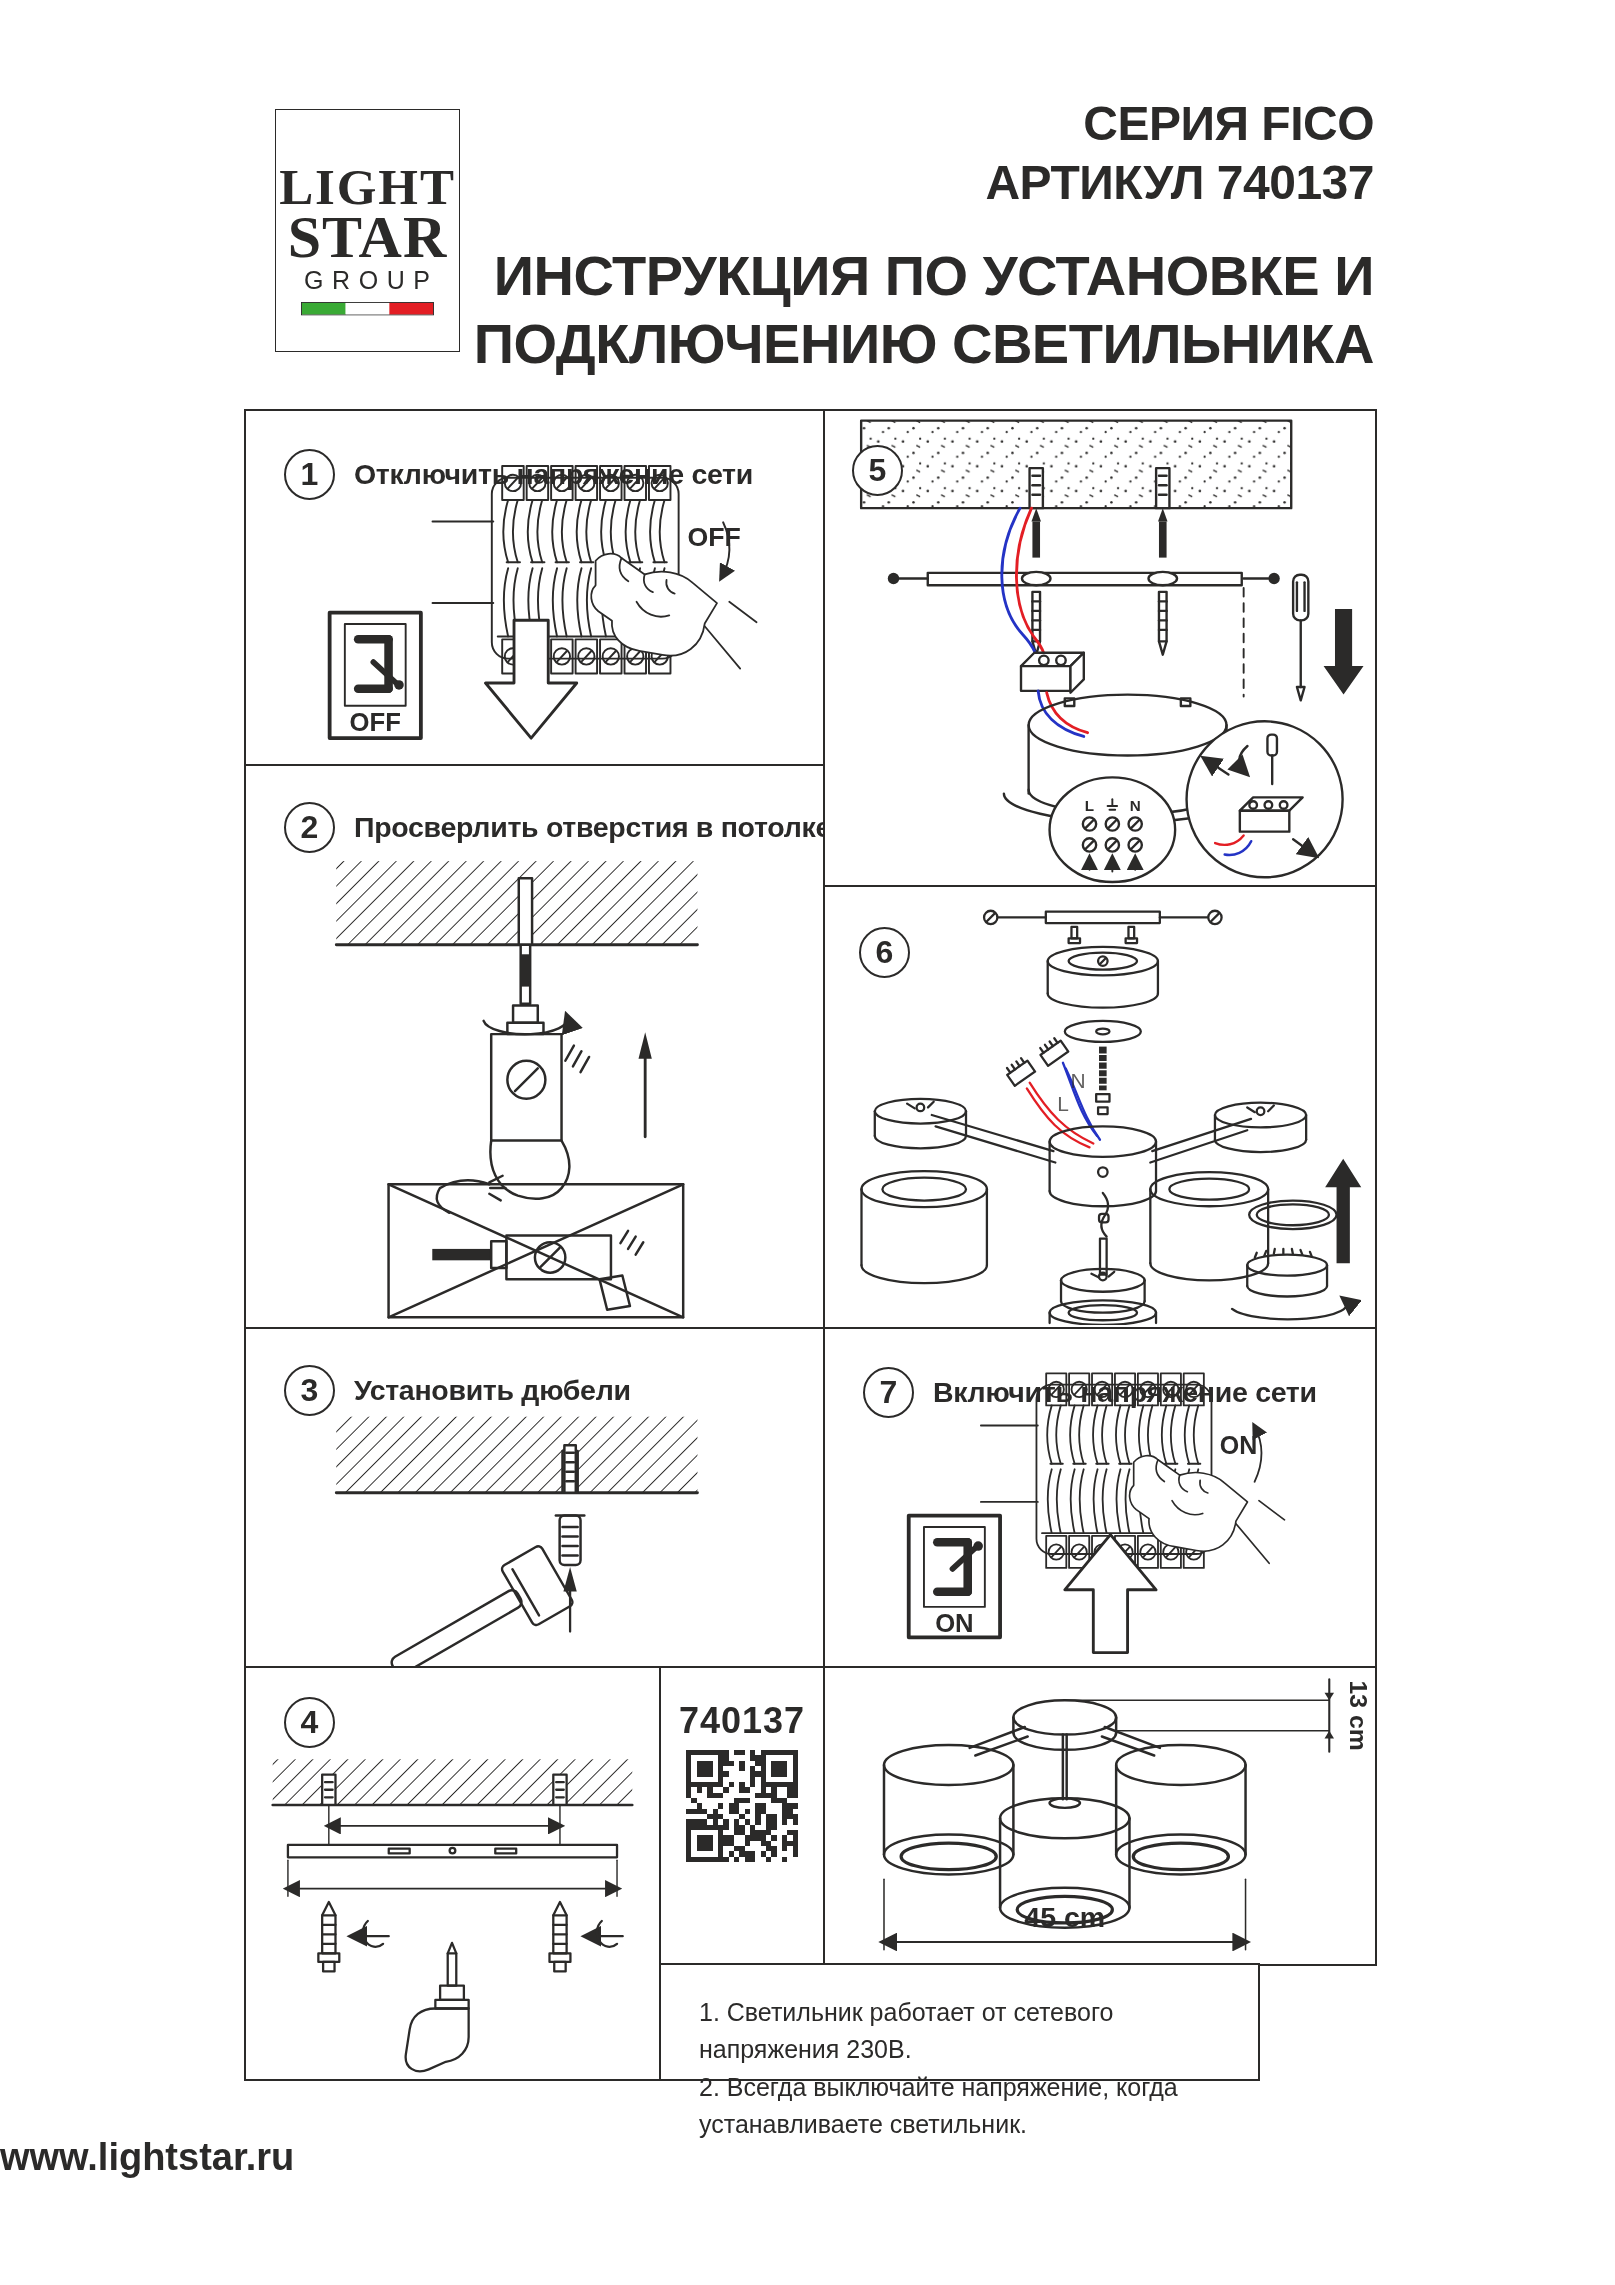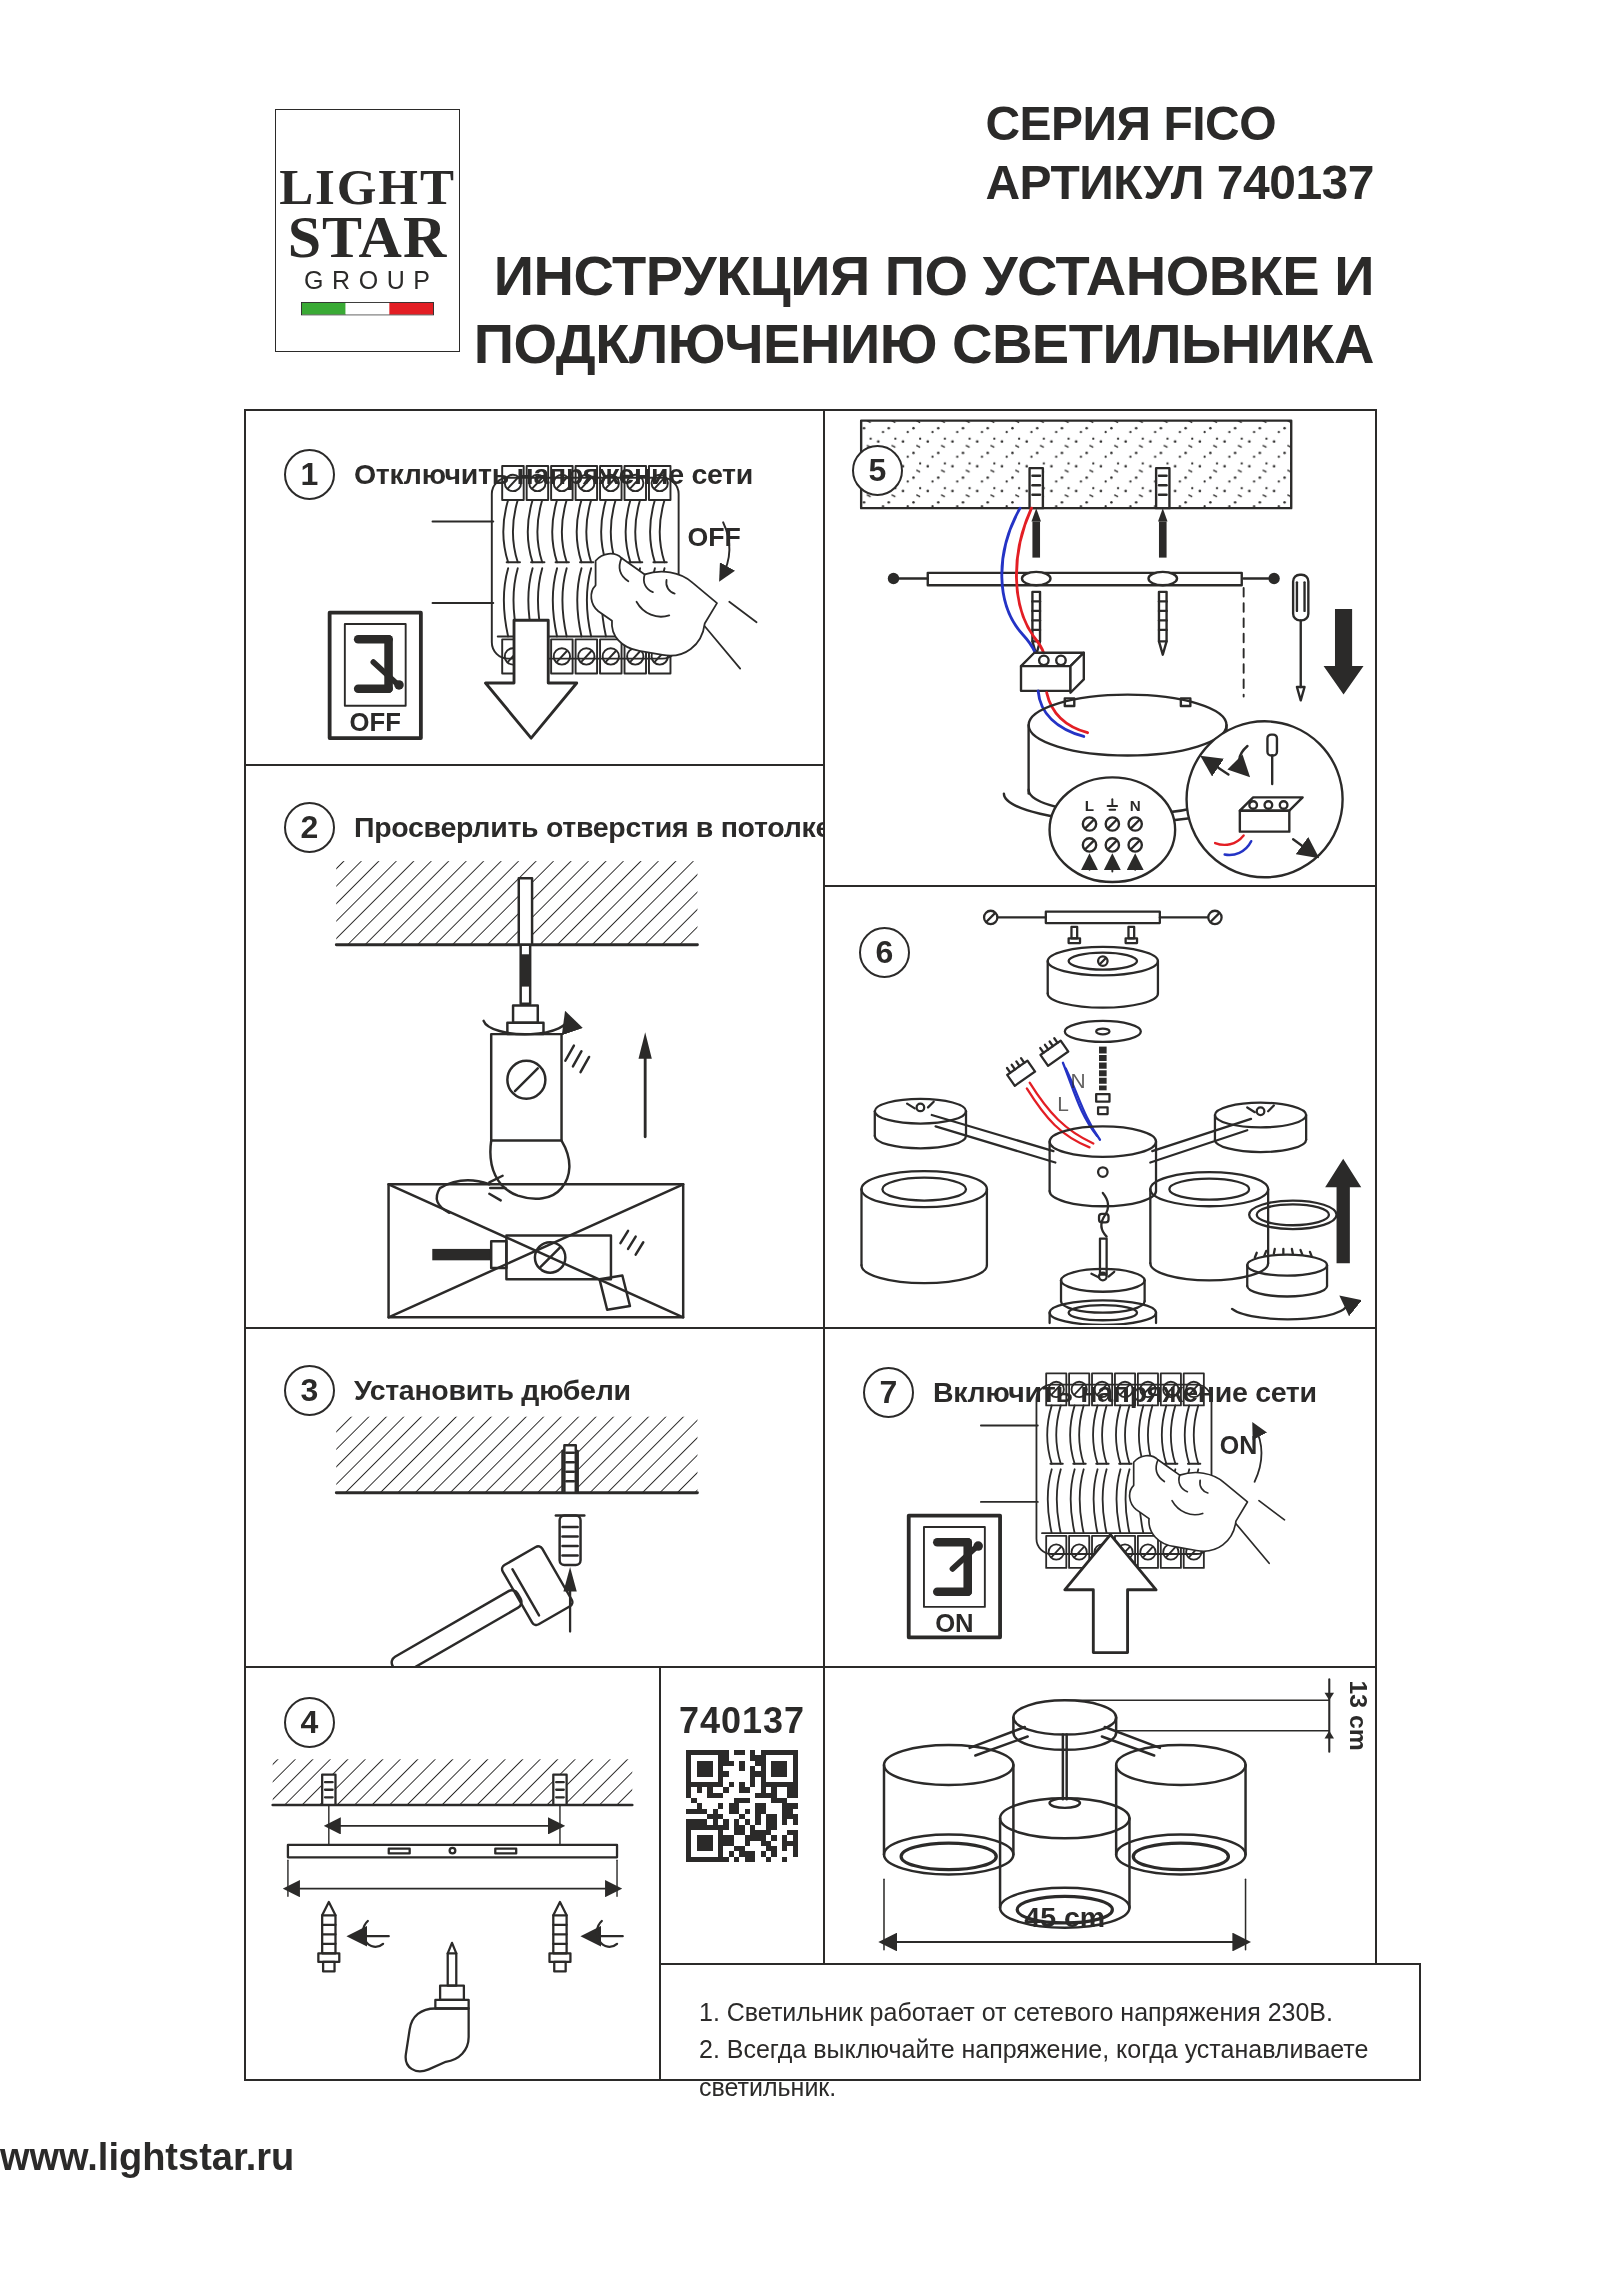--- a/index.html
+++ b/index.html
@@ -7,21 +7,21 @@
   .abs{position:absolute;}
   .box{position:absolute;box-sizing:border-box;border:2.9px solid #2b2a29;background:#fff;}
   .box svg.diag{position:absolute;left:0;top:0;}
   
   #logo{left:275px;top:109px;width:185px;height:243px;border:1.9px solid #2b2a29;text-align:center;}
   #logo .l1{font-family:"Liberation Serif",serif;font-weight:bold;font-size:51px;letter-spacing:1.9px;line-height:1;margin-top:52px;}
   #logo .l2{font-family:"Liberation Serif",serif;font-weight:bold;font-size:60px;letter-spacing:1px;line-height:0.82;}
   #logo .l3{font-size:25px;font-weight:normal;letter-spacing:8.6px;margin-top:5.7px;margin-left:7.6px;line-height:1;}
   #logo .flag{margin-top:9.5px;}
   
-  #hdr1{right:242px;top:95px;font-weight:bold;font-size:48px;line-height:1.22;letter-spacing:-0.5px;}
+  #hdr1{right:242px;top:95px;text-align:right;font-weight:bold;font-size:48px;line-height:1.22;letter-spacing:-0.5px;}
   #hdr2{right:242px;top:242px;text-align:right;font-weight:bold;font-size:56px;line-height:1.22;letter-spacing:-0.5px;}
   
   .stephead{position:absolute;display:flex;align-items:center;gap:19px;}
   .num{width:51px;height:51px;border:2.9px solid #2b2a29;border-radius:50%;display:flex;align-items:center;justify-content:center;font-size:32px;font-weight:bold;box-sizing:border-box;background:#fff;}
   .slabel{font-size:28.5px;font-weight:bold;white-space:nowrap;letter-spacing:-0.3px;}
   
   #boxqr{display:flex;flex-direction:column;align-items:center;}
   #qrnum{margin-top:32px;font-size:36px;font-weight:bold;letter-spacing:1px;}
   #qr{margin-top:7.6px;}
   
@@ -980,19 +980,19 @@
       <path d="M252 34 H530" stroke-width="1.6"></path>
         <path d="M306 66 H530" stroke-width="1.6"></path>
       <path d="M530 12 V88" stroke-width="2.2"></path>
       <polygon points="525,26 535,26 530,34" fill="#2b2a29" stroke="none"></polygon>
       <polygon points="525,74 535,74 530,66" fill="#2b2a29" stroke="none"></polygon>
       <text transform="rotate(90 552 50)" x="552" y="50" text-anchor="middle" font-size="26" font-weight="bold" fill="#2b2a29" stroke="none">13 cm</text>
     </g>
   </svg>
 </div>
 
-<div class="box" id="boxnotes" style="left:659px;top:1963px;width:762px;height:118px">
+<div class="box" id="boxnotes" style="left:659px;top:1963px;width:601px;height:118px">
   <div>1. Светильник работает от сетевого напряжения 230В.</div>
   <div>2. Всегда выключайте напряжение, когда устанавливаете светильник.</div>
 </div>
 
 <div class="abs" id="footer">www.lightstar.ru</div>
 
 
 </body></html>

